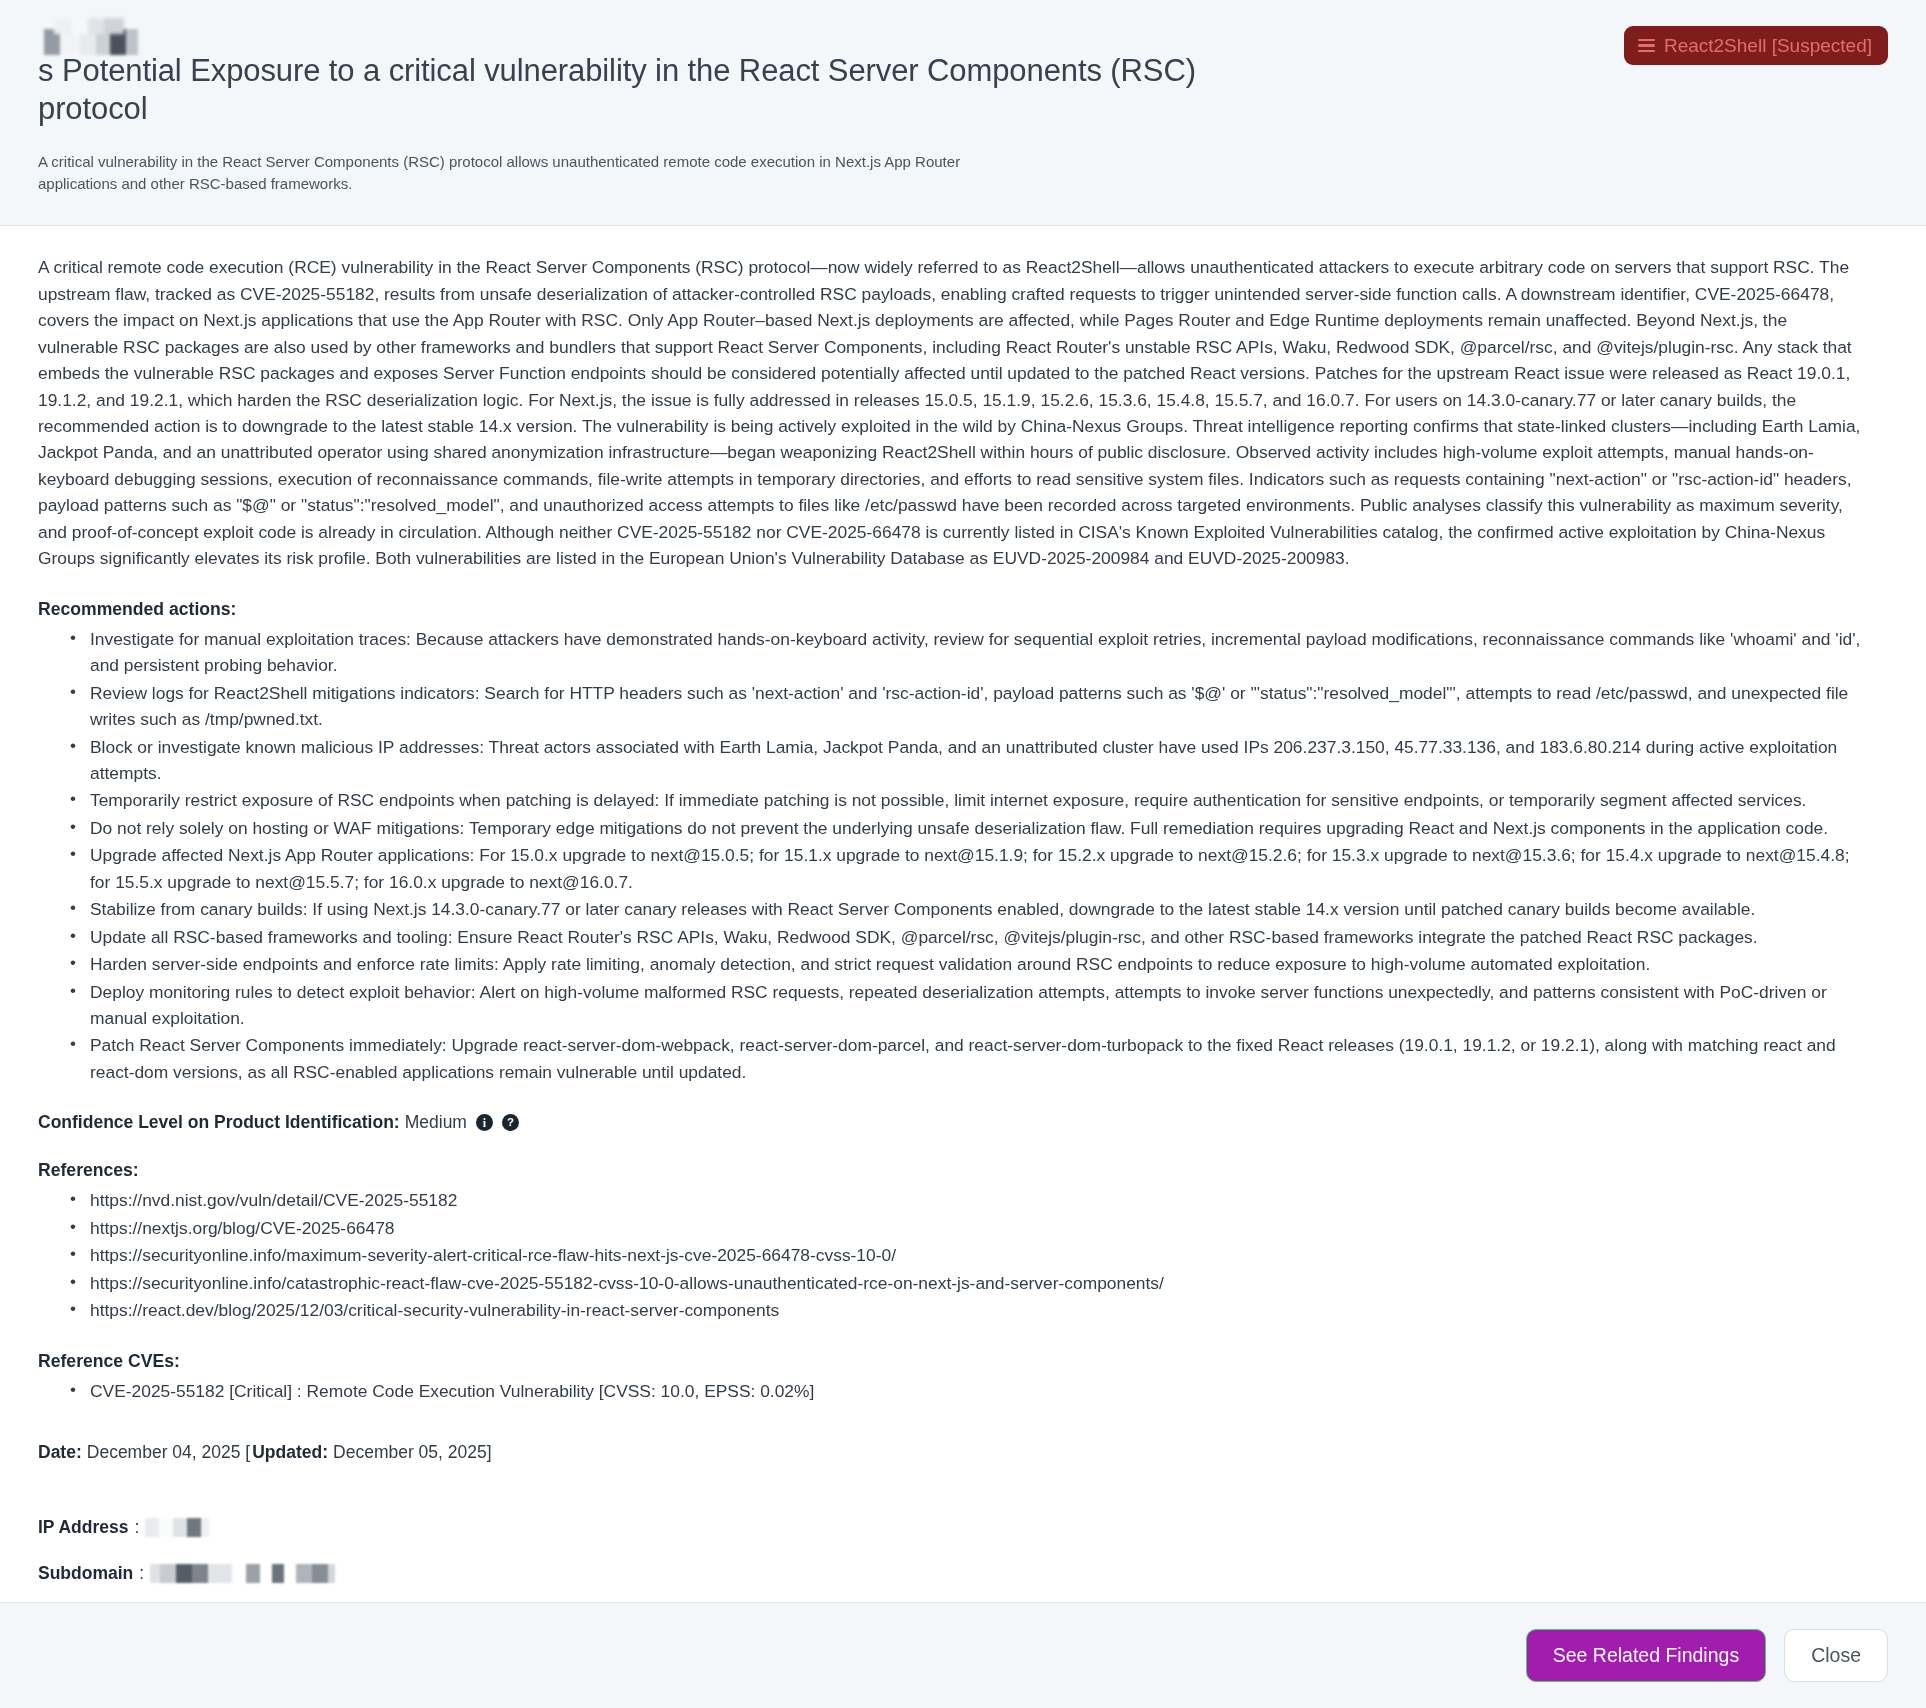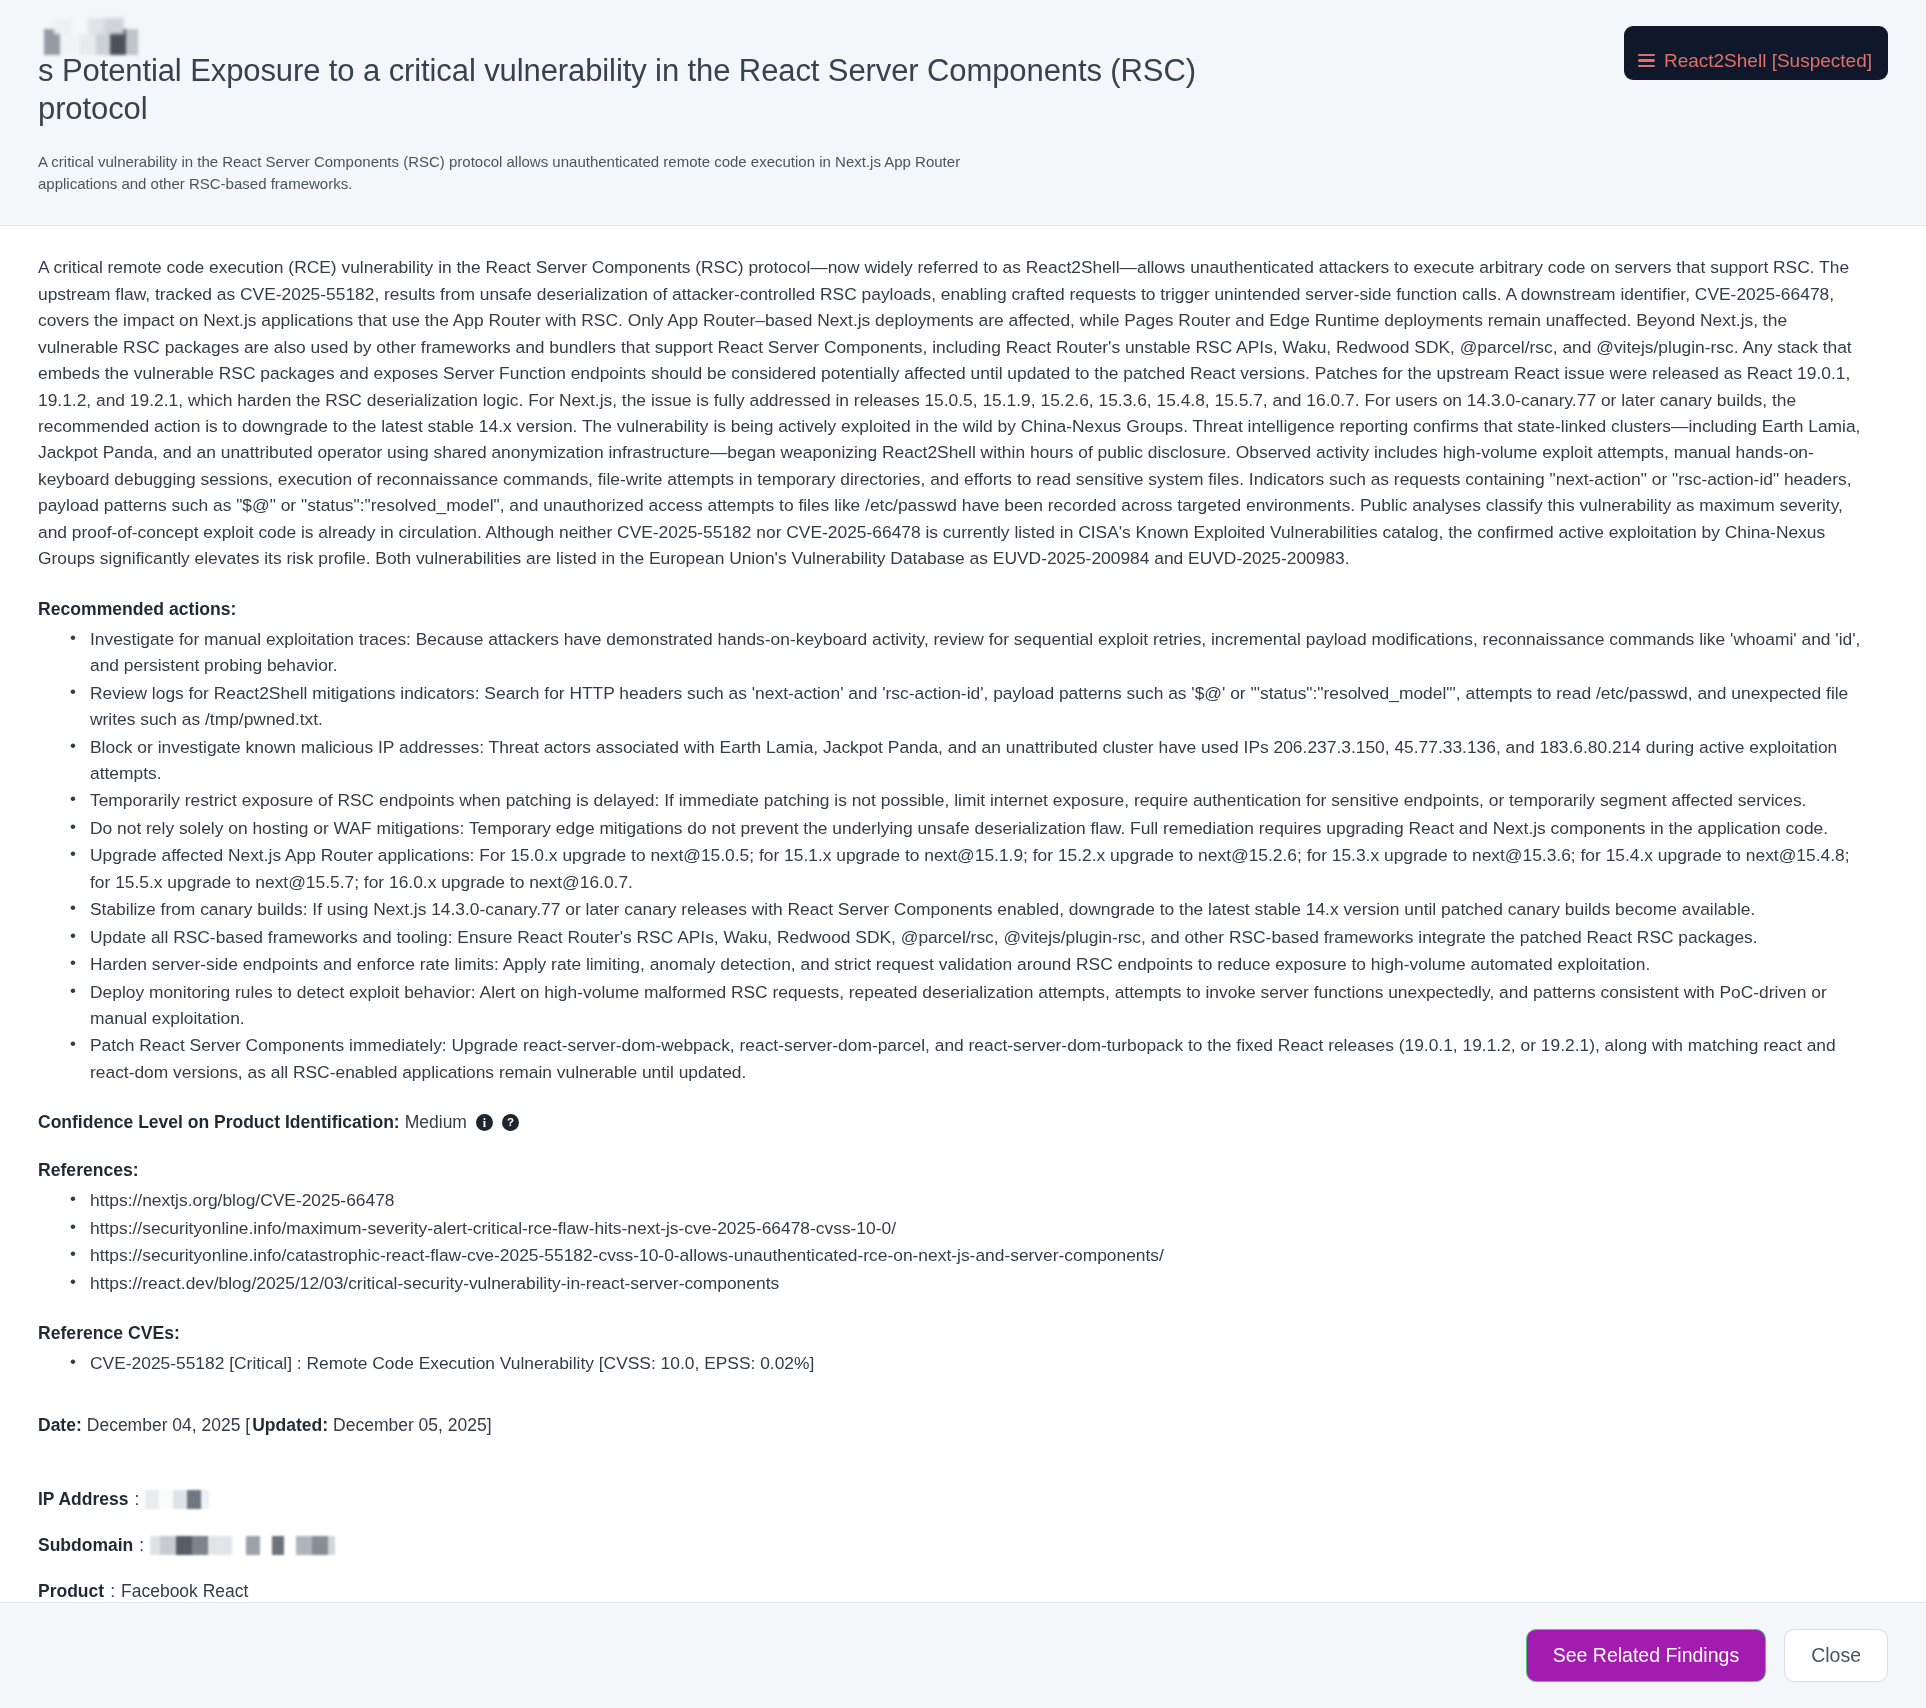--- a/index.html
+++ b/index.html
@@ -91,24 +91,24 @@
     font-size: 15px;
     line-height: 1.48;
     color: #4a545f;
     max-width: 930px;
   }
 
   .threat-badge {
     display: inline-flex;
     align-items: center;
     gap: 9px;
-    background: #0f172a;
+    background: #7f1d1d;
     color: #e0706b;
     border-radius: 9px;
-    padding: 25px 16px 10px 14px;
+    padding: 10px 16px 10px 14px;
     font-size: 19px;
     line-height: 1;
     white-space: nowrap;
     flex: 0 0 auto;
   }
 
   .badge-menu-icon {
     display: inline-flex;
     flex-direction: column;
     justify-content: space-between;
@@ -328,20 +328,21 @@
 
     <div class="confidence-row">
       <span class="lbl">Confidence Level on Product Identification:</span>
       <span>Medium</span>
       <span class="circ-icon">i</span>
       <span class="circ-icon q">?</span>
     </div>
 
     <div class="section-label">References:</div>
     <ul class="bullets refs">
+      <li>https://nvd.nist.gov/vuln/detail/CVE-2025-55182</li>
       <li>https://nextjs.org/blog/CVE-2025-66478</li>
       <li>https://securityonline.info/maximum-severity-alert-critical-rce-flaw-hits-next-js-cve-2025-66478-cvss-10-0/</li>
       <li>https://securityonline.info/catastrophic-react-flaw-cve-2025-55182-cvss-10-0-allows-unauthenticated-rce-on-next-js-and-server-components/</li>
       <li>https://react.dev/blog/2025/12/03/critical-security-vulnerability-in-react-server-components</li>
     </ul>
 
     <div class="section-label">Reference CVEs:</div>
     <ul class="bullets refs">
       <li>CVE-2025-55182 [Critical] : Remote Code Execution Vulnerability [CVSS: 10.0, EPSS: 0.02%]</li>
     </ul>

